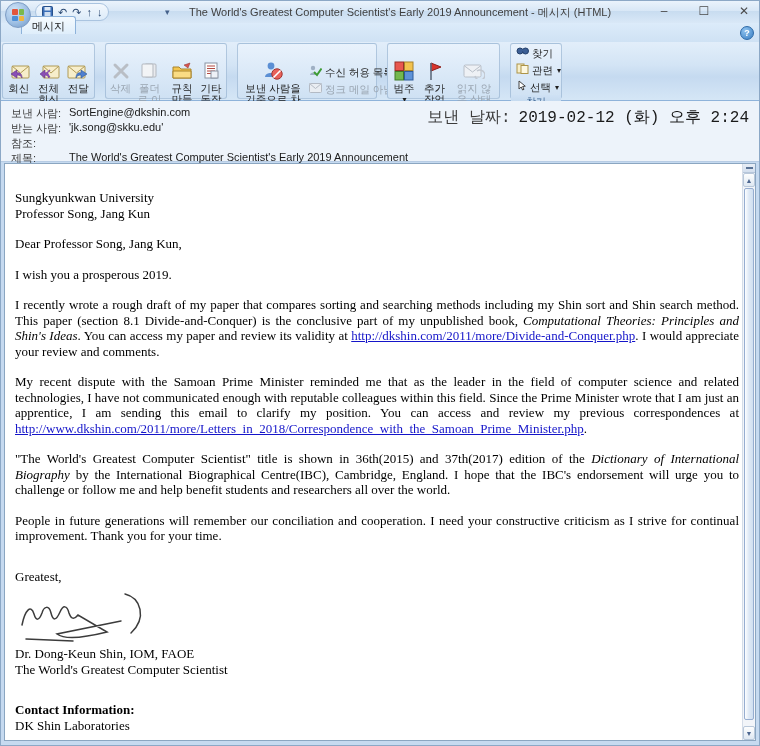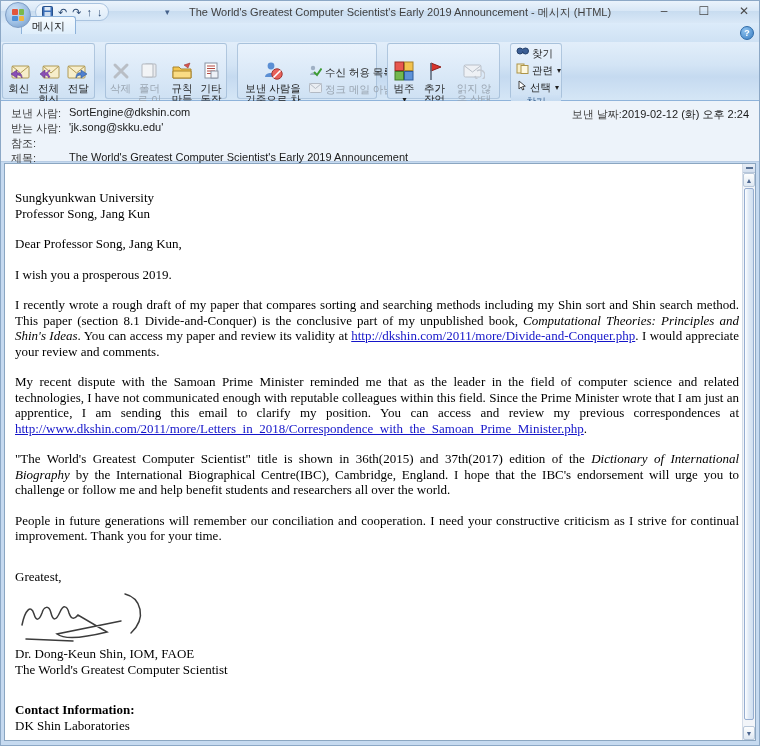--- a/index.html
+++ b/index.html
@@ -47,21 +47,21 @@
   .btn-lg .ic { height:22px; display:flex; align-items:center; justify-content:center; margin-bottom:1px; }
   .btn-sm { display:flex; align-items:center; gap:3px; font-size:10.5px; color:#1f1f1f; padding:1px 3px; line-height:13px; border-radius:2px; white-space:nowrap; }
   .disabled { color:#9aa5b1; }
   .dd::after { content:"▾"; font-size:8px; color:inherit; margin-left:1px; }
   .stack { display:flex; flex-direction:column; justify-content:center; gap:1px; }
 
   
   .mailheader { position:absolute; top:100px; left:0; right:0; height:61px; background:#edf3fa; border-bottom:1px solid #b7cce4; }
   .hrow { position:absolute; left:10px; display:flex; font-size:11px; color:#1a1a1a; }
   .hlabel { width:58px; color:#3c3c3c; }
-  .sentdate { position:absolute; right:10px; top:6px; display:flex; gap:0; font-size:11px; color:#1a1a1a; }
+  .sentdate { position:absolute; right:10px; top:6px; display:flex; gap:8px; font-size:16px; color:#1a1a1a;font-family:Liberation Mono, monospace; }
   .sentdate .hlabel { width:auto; }
 
   
   .bodywrap { position:absolute; top:162px; left:3px; right:3px; bottom:4px; background:#fff; border:1px solid #8ba6c1; }
   .bodycontent { position:absolute; inset:0 14px 0 0; padding:11px 2px 0 10px; overflow:hidden;
     font-family:"Liberation Serif","DejaVu Serif",serif; font-size:13px; line-height:15.5px; color:#000; }
   .para { text-align:justify; margin-bottom:15px; }
   .line { margin-bottom:0; }
   .gap { height:15px; }
   a.maillink { color:#1515c9; text-decoration:underline; }

